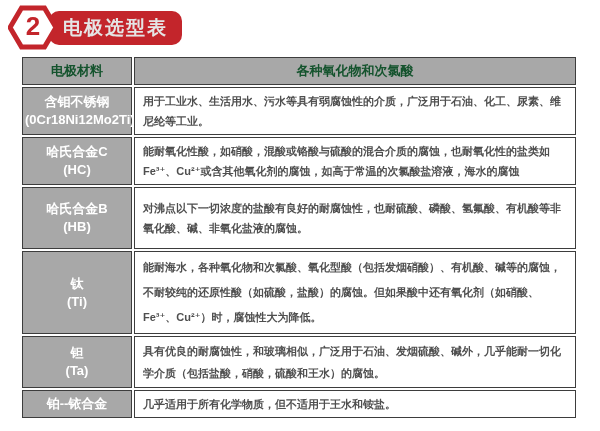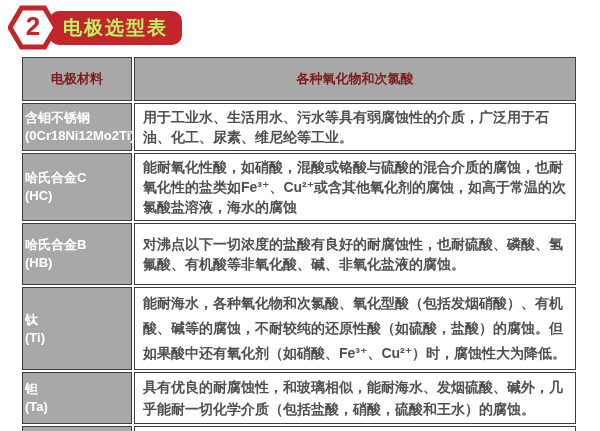--- a/index.html
+++ b/index.html
@@ -33,21 +33,21 @@
     align-items: center;
     justify-content: center;
     color: #c3252b;
     font-weight: bold;
     font-size: 26px;
     padding-bottom: 2px;
   }
   .title-pill {
     margin-left: -9px;
     background: #c3252b;
-    color: #bef264;
+    color: #e5e5e5;
     border-radius: 10px;
     height: 34px;
     min-width: 125px;
     padding: 0 14px;
     box-sizing: border-box;
     display: flex;
     align-items: center;
     justify-content: center;
     font-size: 19px;
     font-weight: bold;
@@ -59,40 +59,41 @@
     border-collapse: separate;
     border-spacing: 2px;
     table-layout: fixed;
   }
   .etable th, .etable td {
     border: 1px solid #3d3d3d;
     box-sizing: border-box;
   }
   .etable th {
     background: #a8a8a8;
-    color: #7f1d1d;
+    color: #14532d;
     font-size: 13px;
     font-weight: bold;
     height: 25px;
-    padding: 12px;
+    padding: 4px;
     text-align: center;
   }
   .etable col.c-mat { width: 110px; }
   td.mat {
     background: #a8a8a8;
     color: #ffffff;
     font-weight: bold;
+    text-align: center;
     vertical-align: middle;
     font-size: 13px;
     line-height: 1.35;
     padding: 2px;
   }
   td.desc {
     color: #4f4f4f;
-    font-size: 14px;
+    font-size: 11px;
     font-weight: 600;
     padding: 3px 8px;
     line-height: 20px;
     vertical-align: middle;
   }
   
   tbody tr:nth-child(1) td { height: 45px; }
   tbody tr:nth-child(2) td { height: 44px; }
   tbody tr:nth-child(3) td { height: 62px; }
   tbody tr:nth-child(4) td { height: 76px; }
@@ -157,21 +158,21 @@
           <div>钛</div>
           <div>(Ti)</div>
         </td>
         <td class="desc">能耐海水，各种氧化物和次氯酸、氧化型酸（包括发烟硝酸）、有机酸、碱等的腐蚀，不耐较纯的还原性酸（如硫酸，盐酸）的腐蚀。但如果酸中还有氧化剂（如硝酸、Fe³⁺、Cu²⁺）时，腐蚀性大为降低。</td>
       </tr>
       <tr>
         <td class="mat">
           <div>钽</div>
           <div>(Ta)</div>
         </td>
-        <td class="desc">具有优良的耐腐蚀性，和玻璃相似，能耐海水、发烟硫酸、碱外，几乎能耐一切化学介质（包括盐酸，硝酸，硫酸和王水）的腐蚀。</td>
+        <td class="desc">具有优良的耐腐蚀性，和玻璃相似，广泛用于石油、发烟硫酸、碱外，几乎能耐一切化学介质（包括盐酸，硝酸，硫酸和王水）的腐蚀。</td>
       </tr>
       <tr>
         <td class="mat">
           <div>铂--铱合金</div>
         </td>
         <td class="desc">几乎适用于所有化学物质，但不适用于王水和铵盐。</td>
       </tr>
     </tbody>
   </table>
 

